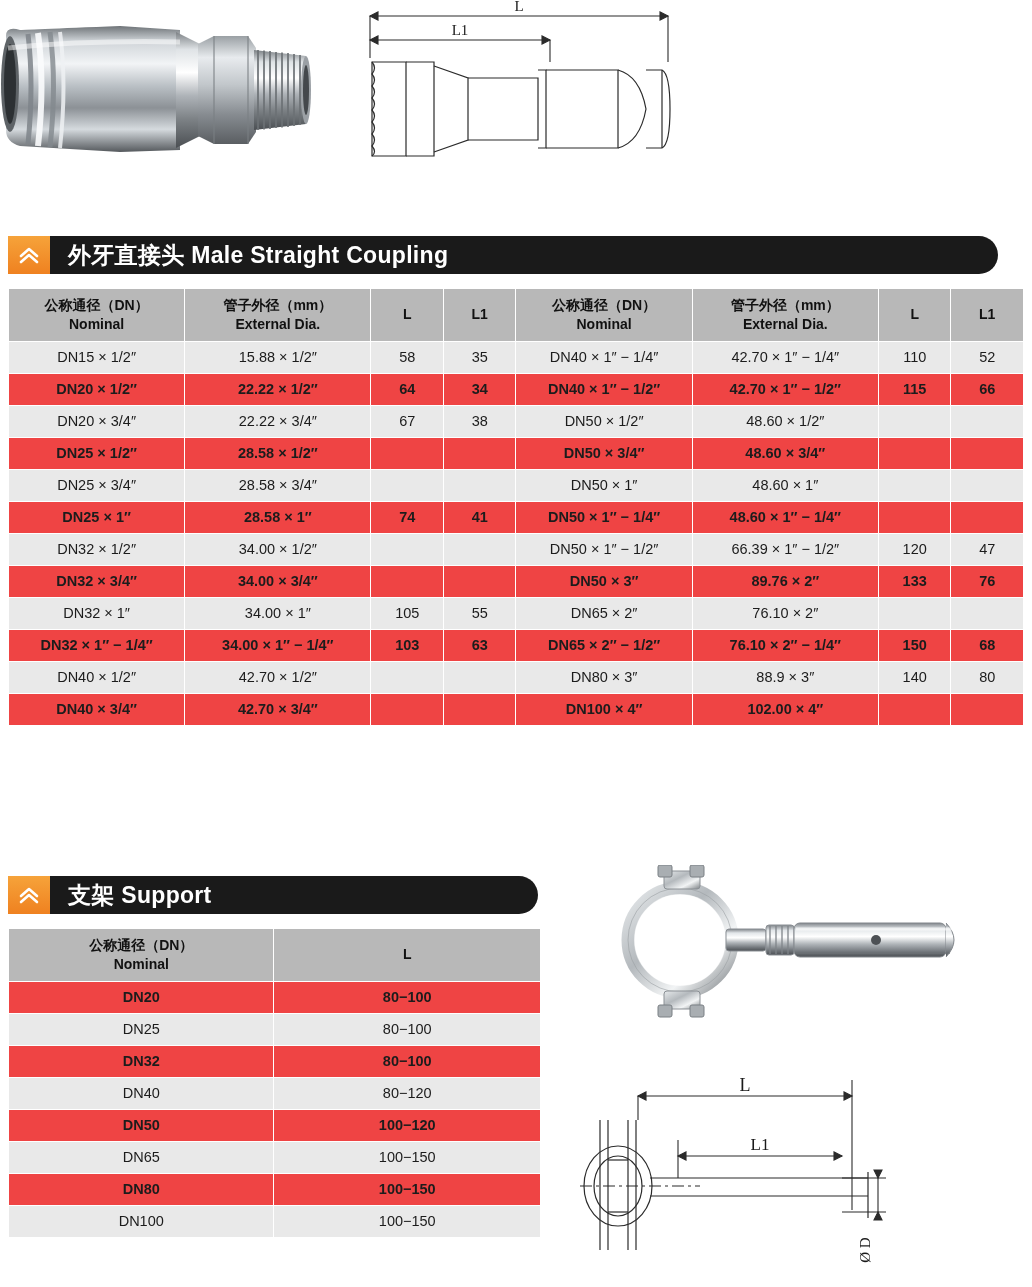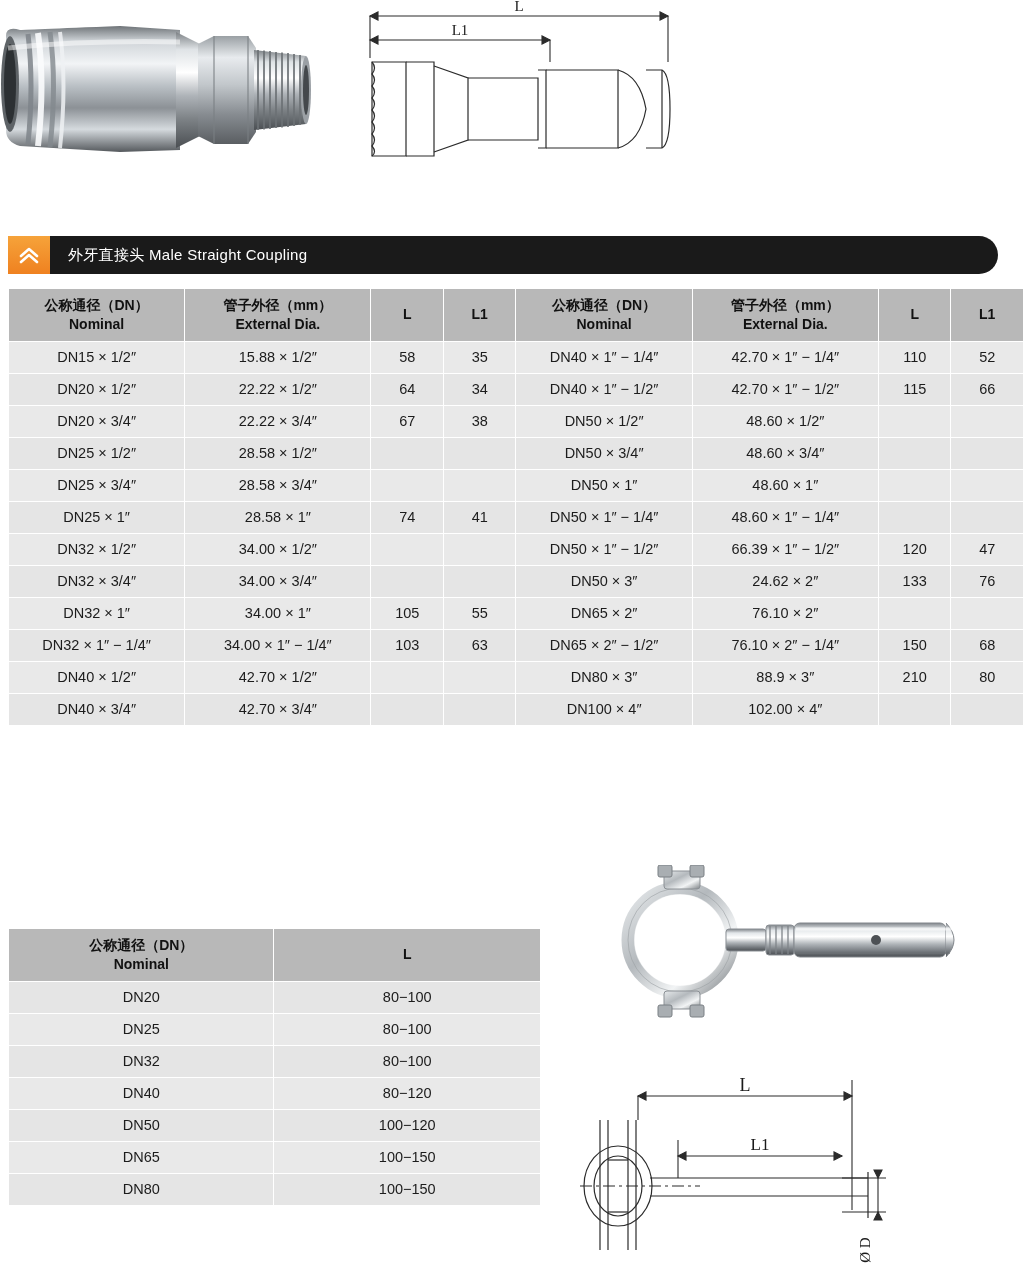--- a/index.html
+++ b/index.html
@@ -54,22 +54,22 @@
     background: linear-gradient(180deg,#f6a33a 0%, #ef8120 100%);
     display: flex;
     align-items: center;
     justify-content: center;
   }
   .banner-chevron svg { display: block; }
   .banner-title {
     position: relative;
     z-index: 2;
     color: #ffffff;
-    font-size: 15px;
-    font-weight: normal;
+    font-size: 23px;
+    font-weight: bold;
     padding-left: 18px;
     white-space: nowrap;
     letter-spacing: .3px;
   }
 
   
   table.spec {
     position: absolute;
     border-collapse: collapse;
     font-size: 14.5px;
@@ -85,21 +85,21 @@
     padding: 7px 4px;
     font-size: 14px;
   }
   table.spec td {
     border: 1px solid #ffffff;
     text-align: center;
     padding: 7px 4px;
     height: 32px;
     background: #e9e9e9;
   }
-  table.spec tr.alt td { background: #e5e5e5; }
+  table.spec tr.alt td { background: #ef4444; font-weight: bold; }
 
   .t1 { left: 8px; top: 288px; width: 1016px; }
   .t1 col.c-nom  { width: 175px; }
   .t1 col.c-ext  { width: 185px; }
   .t1 col.c-l    { width: 72px; }
   .t1 col.c-l1   { width: 72px; }
 
   .t2 { left: 8px; top: 928px; width: 533px; }
   .t2 col.c-nom { width: 266px; }
   .t2 col.c-l   { width: 267px; }
@@ -333,21 +333,21 @@
         <td>66.39 × 1″ − 1/2″</td>
         <td>120</td>
         <td>47</td>
       </tr>
       <tr class="alt">
         <td>DN32 × 3/4″</td>
         <td>34.00 × 3/4″</td>
         <td></td>
         <td></td>
         <td>DN50 × 3″</td>
-        <td>24.62 × 2″</td>
+        <td>89.76 × 2″</td>
         <td>133</td>
         <td>76</td>
       </tr>
       <tr>
         <td>DN32 × 1″</td>
         <td>34.00 × 1″</td>
         <td>105</td>
         <td>55</td>
         <td>DN65 × 2″</td>
         <td>76.10 × 2″</td>
@@ -364,36 +364,46 @@
         <td>150</td>
         <td>68</td>
       </tr>
       <tr>
         <td>DN40 × 1/2″</td>
         <td>42.70 × 1/2″</td>
         <td></td>
         <td></td>
         <td>DN80 × 3″</td>
         <td>88.9 × 3″</td>
-        <td>210</td>
+        <td>140</td>
         <td>80</td>
       </tr>
       <tr class="alt">
         <td>DN40 × 3/4″</td>
         <td>42.70 × 3/4″</td>
         <td></td>
         <td></td>
         <td>DN100 × 4″</td>
         <td>102.00 × 4″</td>
         <td></td>
         <td></td>
       </tr>
     </tbody>
   </table>
 
+  <div class="section-banner" style="left:8px; top:876px; width:530px;">
+    <div class="banner-bg"></div>
+    <div class="banner-chevron">
+      <svg width="24" height="24" viewBox="0 0 24 24">
+        <path d="M4 13 L12 6 L20 13" stroke="#ffffff" stroke-width="2.6" fill="none" stroke-linecap="round" stroke-linejoin="round"></path>
+        <path d="M4 19 L12 12 L20 19" stroke="#ffffff" stroke-width="2.6" fill="none" stroke-linecap="round" stroke-linejoin="round"></path>
+      </svg>
+    </div>
+    <div class="banner-title">支架 Support</div>
+  </div>
 
   <table class="spec t2">
     <colgroup>
         <col class="c-nom">
         <col class="c-l">
       </colgroup>
     <thead>
       <tr>
         <th>
           <span>公称通径（DN）</span><br>
@@ -422,20 +432,24 @@
       <tr class="alt">
         <td>DN50</td>
         <td>100−120</td>
       </tr>
       <tr>
         <td>DN65</td>
         <td>100−150</td>
       </tr>
       <tr class="alt">
         <td>DN80</td>
+        <td>100−150</td>
+      </tr>
+      <tr>
+        <td>DN100</td>
         <td>100−150</td>
       </tr>
     </tbody>
   </table>
 
   <div class="support-photo">
     <svg width="420" height="180" viewBox="0 0 420 180">
       <defs>
         <linearGradient id="clampg" x1="0" y1="0" x2="1" y2="1">
           <stop offset="0%" stop-color="#e7eaec"></stop>

